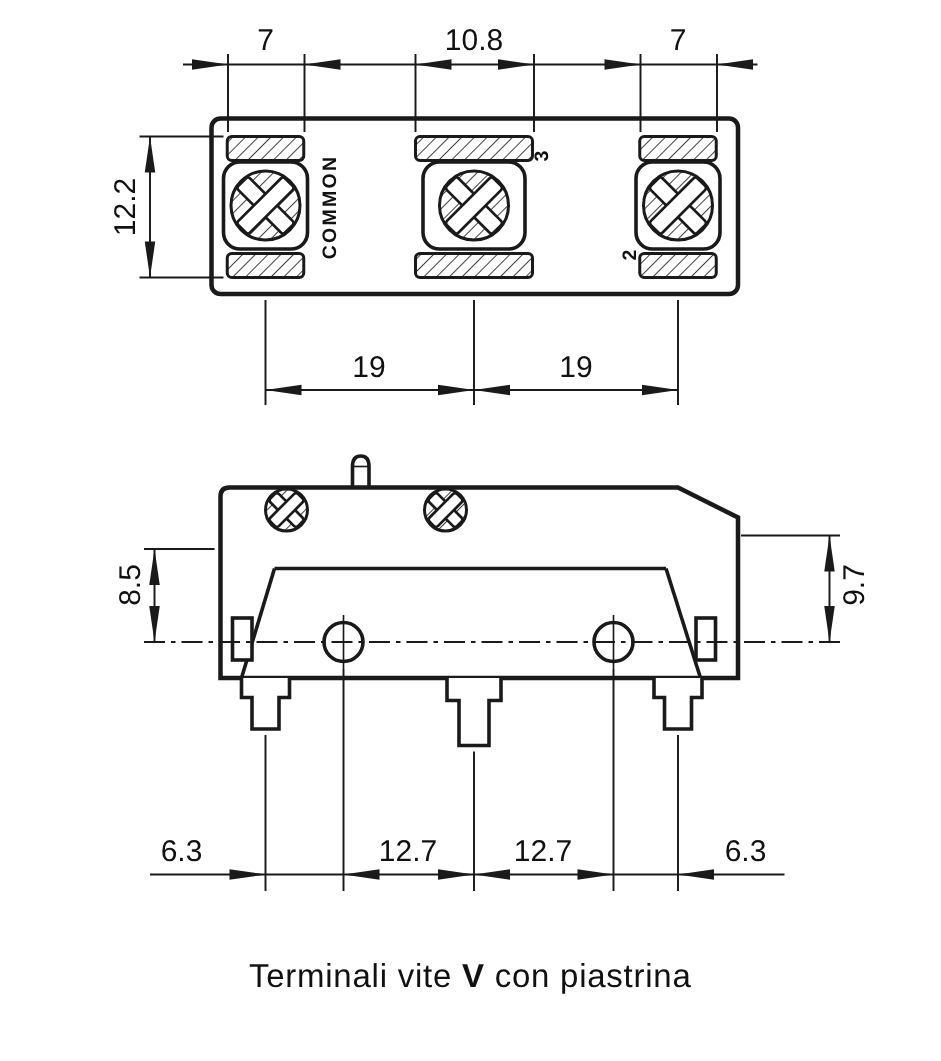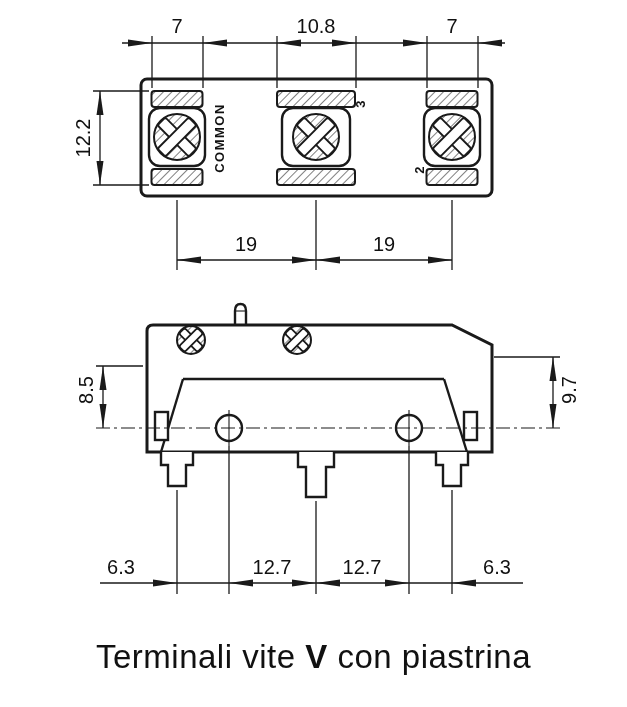--- a/index.html
+++ b/index.html
@@ -11,21 +11,21 @@
   .small-num{font-size:13px;font-weight:bold;}
   .ol{fill:#fff;stroke:#1a1a1a;stroke-width:3;}
   .ol2{fill:#fff;stroke:#1a1a1a;stroke-width:2.4;}
   .ol2n{fill:none;stroke:#1a1a1a;stroke-width:2.4;}
   .hatched{fill:url(#hatch);stroke:#1a1a1a;stroke-width:2;}
   .slot{fill:#fff;stroke:#1a1a1a;stroke-width:1.8;}
   .thin{stroke:#1a1a1a;stroke-width:1.3;fill:none;}
   .tick{stroke:#1a1a1a;stroke-width:1.1;fill:none;}
   .center{stroke:#1a1a1a;stroke-width:1.2;fill:none;stroke-dasharray:14 4 3 4;}
   .arr{fill:#1a1a1a;stroke:none;}
-  .caption{position:absolute;left:0;right:0;top:638px;text-align:center;font-size:33px;color:#111;letter-spacing:0.5px;}
+  .caption{position:absolute;left:0;right:0;top:638px;text-align:center;font-size:22px;color:#111;letter-spacing:0.5px;}
   .caption .b{font-weight:bold;}
 </style>
 </head>
 <body>
 
 <div class="page">
 
 <svg width="627" height="620" viewBox="0 0 627 620">
   <defs>
     <pattern id="hatch" width="6" height="6" patternUnits="userSpaceOnUse" patternTransform="rotate(45)">

